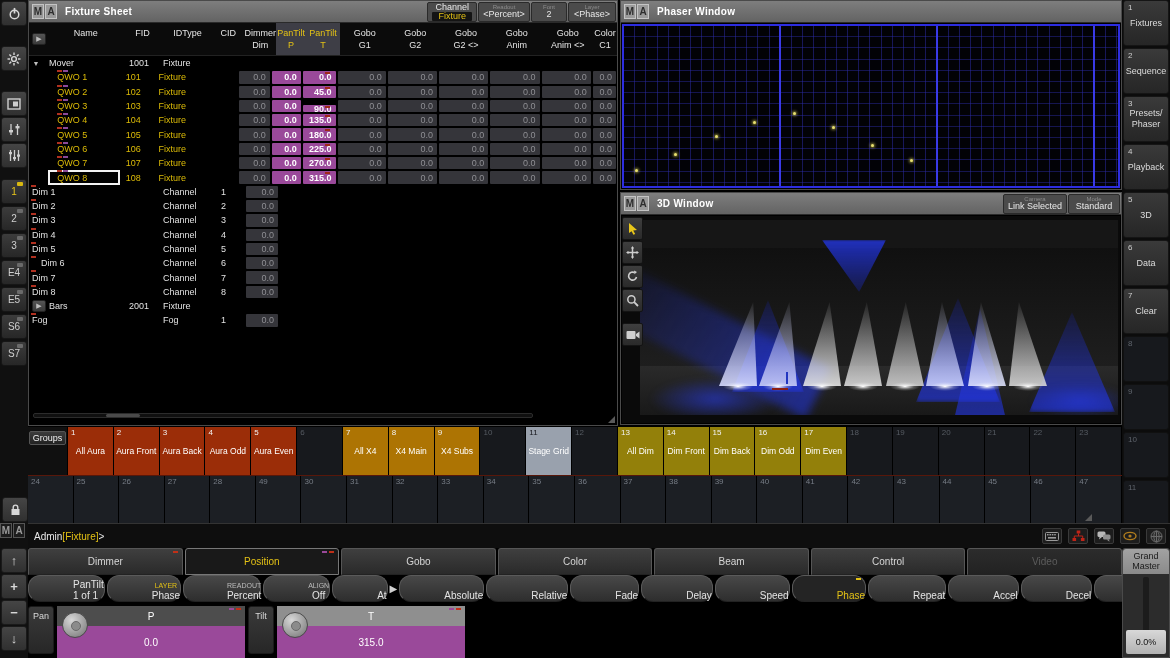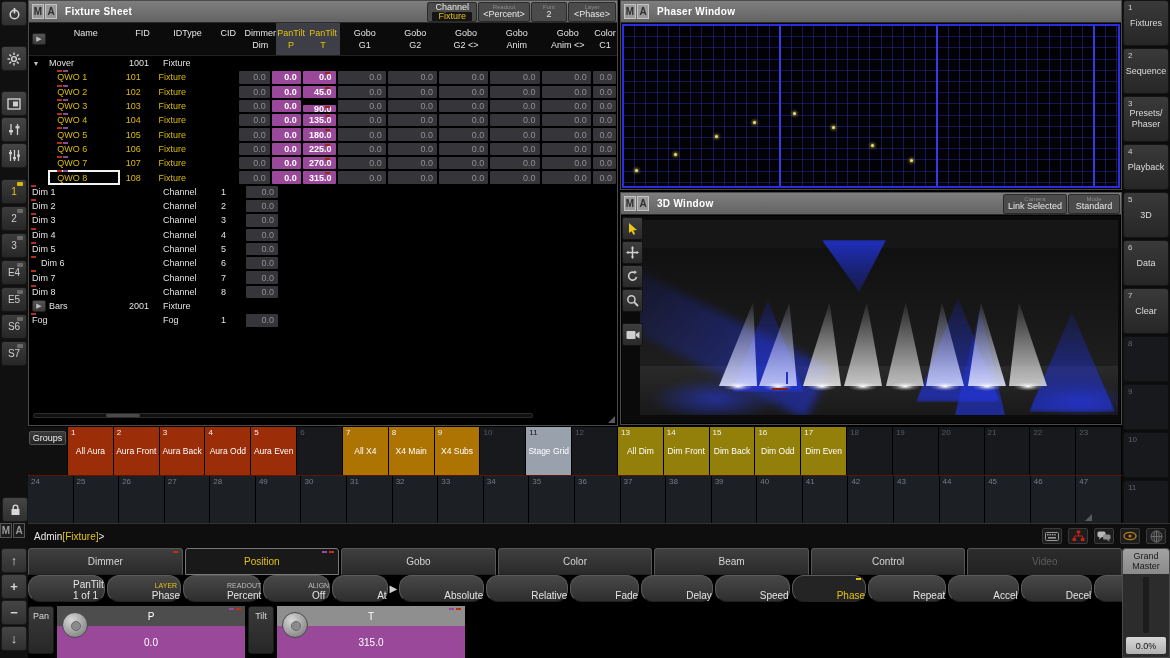--- a/index.html
+++ b/index.html
@@ -179,21 +179,21 @@
           border:1px solid #4a4a4a; }
   .knob::after { content:""; position:absolute; left:8px; top:8px; width:8px; height:8px; border-radius:50%;
                  background:#8b8b8b; border:1px solid #6a6a6a; }
 
   
   .grand-master { position:absolute; left:1122px; top:548px; width:48px; height:110px; background:#2c2c2c;
                   border:1px solid #4a4a4a; border-radius:3px 3px 0 0; }
   .gm-head { background:linear-gradient(#a2a2a2,#8a8a8a); color:#1a1a1a; font-size:9px; text-align:center;
              line-height:1.15; padding:2px 0; border-radius:3px 3px 0 0; }
   .gm-track { position:absolute; left:20px; top:28px; bottom:24px; width:6px; background:#1c1c1c; border-radius:2px; }
-  .gm-value { position:absolute; left:3px; right:3px; bottom:3px; height:17px; background:linear-gradient(#d8d8d8,#b2b2b2);
+  .gm-value { position:absolute; left:3px; right:3px; bottom:3px; height:24px; background:linear-gradient(#d8d8d8,#b2b2b2);
               color:#111; font-size:9px; display:flex; align-items:center; justify-content:center; border-radius:2px; }
 
   svg { display:block; }
 </style>
 </head>
 <body>
 
 <div class="screen">
 
   <div class="left-bar">

